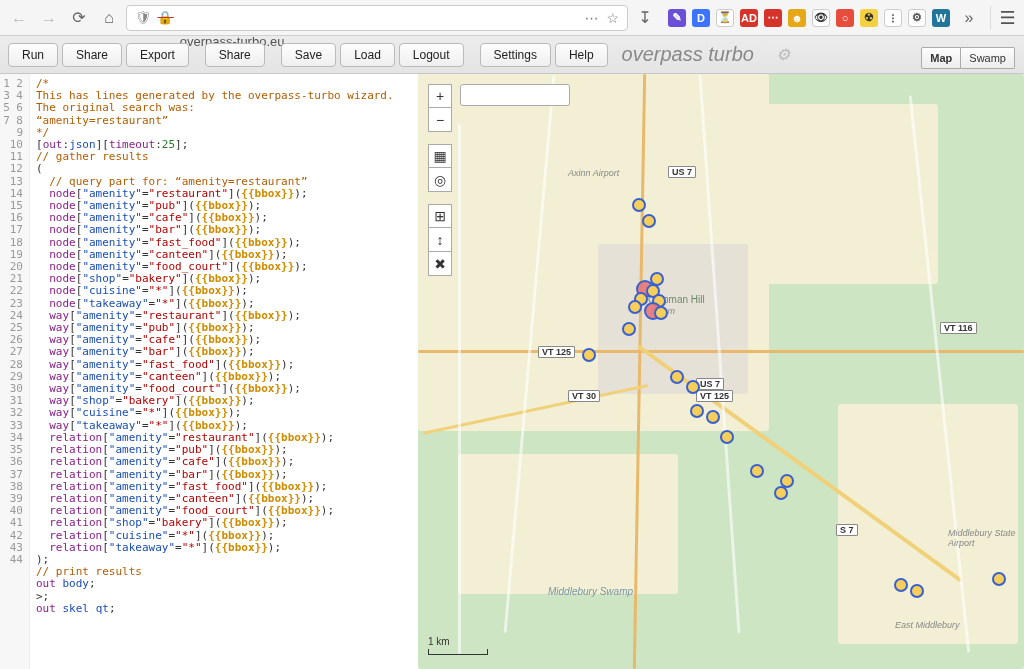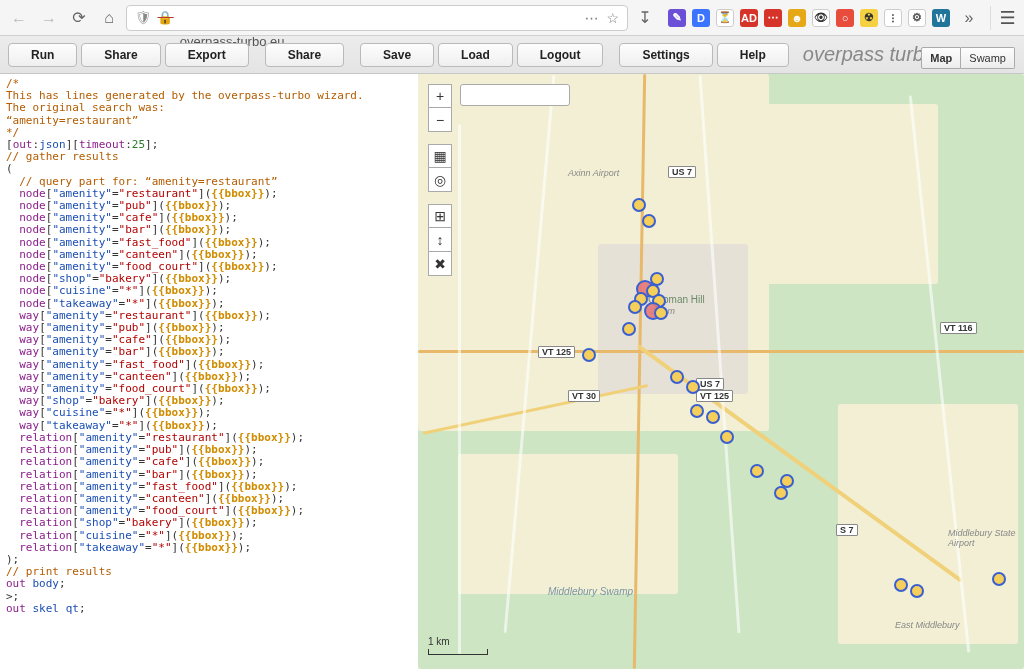--- a/index.html
+++ b/index.html
@@ -8,21 +8,21 @@
 .browser-bar { height: 36px; background: #f5f5f5; border-bottom: 1px solid #d0d0d0; display: flex; align-items: center; padding: 0 6px; gap: 4px; }
 .nav-btn { width: 26px; height: 24px; display: flex; align-items: center; justify-content: center; color: #666; border-radius: 3px; }
 .nav-btn.disabled { color: #bbb; }
 .url-bar { flex: 1; height: 26px; border: 1px solid #ccc; border-radius: 4px; background: #fff; display: flex; align-items: center; padding: 0 8px; font-size: 13px; color: #555; gap: 6px; }
 .url-icons-right { display: flex; align-items: center; gap: 8px; color: #777; font-size: 14px; }
 .ext-icons { display: flex; align-items: center; gap: 6px; margin-left: 6px; }
 .ext { width: 18px; height: 18px; border-radius: 3px; display: flex; align-items: center; justify-content: center; font-size: 11px; font-weight: bold; color: #fff; }
 .hamburger { width: 28px; height: 24px; display:flex; align-items:center; justify-content:center; font-size:18px; color:#555; border-left:1px solid #ddd; margin-left:4px; padding-left:6px;}
 
 .toolbar { height: 38px; background: linear-gradient(#ececec,#e4e4e4); border-bottom: 1px solid #c7c7c7; display: flex; align-items: center; padding: 0 8px; gap: 4px; }
-.tbtn { height: 24px; border: 1px solid #bababa; border-radius: 4px; background: linear-gradient(#fdfdfd,#efefef); font-size: 12px; color: #222; padding: 0 22px; display:flex; align-items:center;font-weight:bold; }
+.tbtn { height: 24px; border: 1px solid #bababa; border-radius: 4px; background: linear-gradient(#fdfdfd,#efefef); font-size: 12px; color: #222; padding: 0 13px; display:flex; align-items:center; }
 .toolbar .spacer { width: 8px; }
 .app-title { margin-left: 10px; font-size: 20px; color: #888; font-weight: 400; display:flex; align-items:center; gap:22px;font-style:italic; }
 .app-title .gear { font-size: 16px; color: #bbb; }
 .right-tabs { position: absolute; right: 9px; top: 47px; display: flex; z-index: 5; }
 .rtab { height: 22px; border: 1px solid #aaa; background: linear-gradient(#fdfdfd,#ececec); font-size: 11px; padding: 0 8px; display:flex; align-items:center; color:#333; }
 .rtab.active { font-weight: bold; }
 .rtab:first-child { border-radius: 2px 0 0 2px; }
 .rtab:last-child { border-radius: 0 2px 2px 0; border-left: none; }
 
 .main { display: flex; height: 595px; }
@@ -118,20 +118,65 @@
   </div>
 </div>
 
 <div class="right-tabs">
   <div class="rtab active">Map</div>
   <div class="rtab">Swamp</div>
 </div>
 
 <div class="main">
   <div class="editor-pane">
+    <div class="gutter" id="gutter">1
+2
+3
+4
+5
+6
+7
+8
+9
+10
+11
+12
+13
+14
+15
+16
+17
+18
+19
+20
+21
+22
+23
+24
+25
+26
+27
+28
+29
+30
+31
+32
+33
+34
+35
+36
+37
+38
+39
+40
+41
+42
+43
+44
+</div>
     <div class="code" id="code"><span class="c-com">/*</span>
 <span class="c-com">This has lines generated by the overpass-turbo wizard.</span>
 <span class="c-com">The original search was:</span>
 <span class="c-com">“amenity=restaurant”</span>
 <span class="c-com">*/</span>
 [<span class="c-kw">out</span>:<span class="c-key">json</span>][<span class="c-kw">timeout</span>:<span class="c-num">25</span>];
 <span class="c-com">// gather results</span>
 (
   <span class="c-com">// query part for: “amenity=restaurant”</span>
   <span class="c-kw">node</span>[<span class="c-key">"amenity"</span>=<span class="c-str">"restaurant"</span>](<span class="c-tmpl">{{bbox}}</span>);

